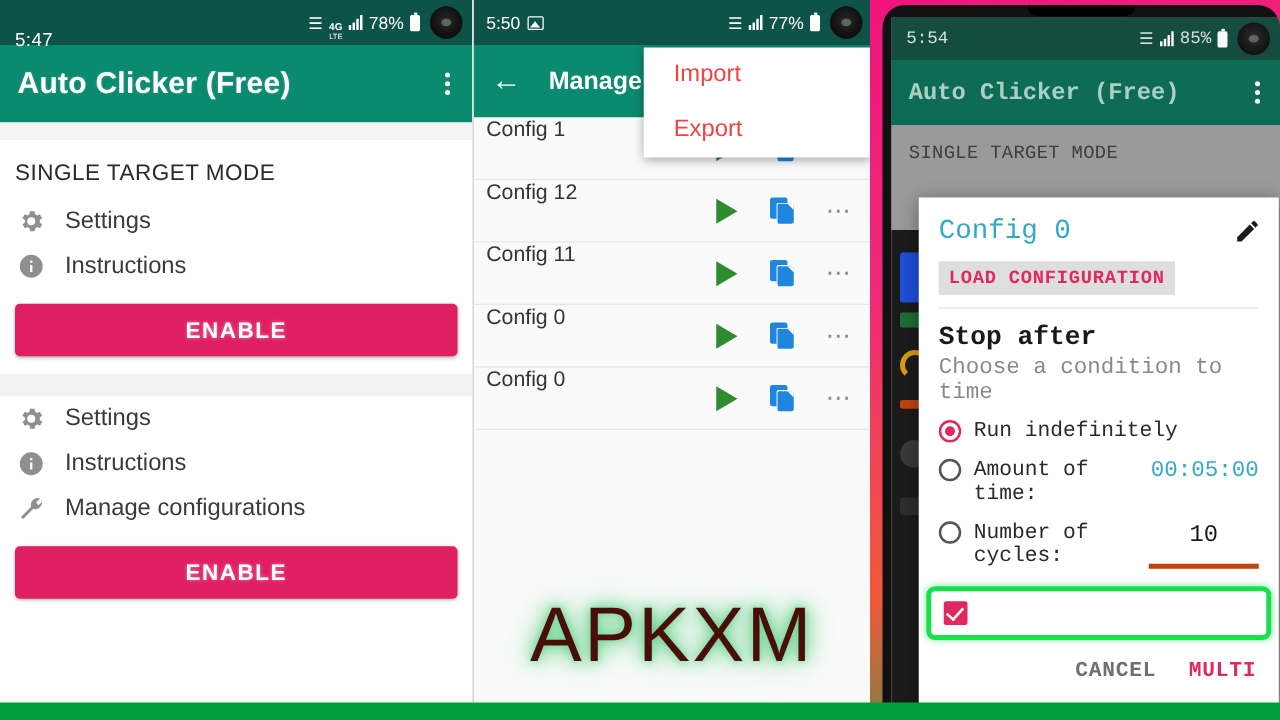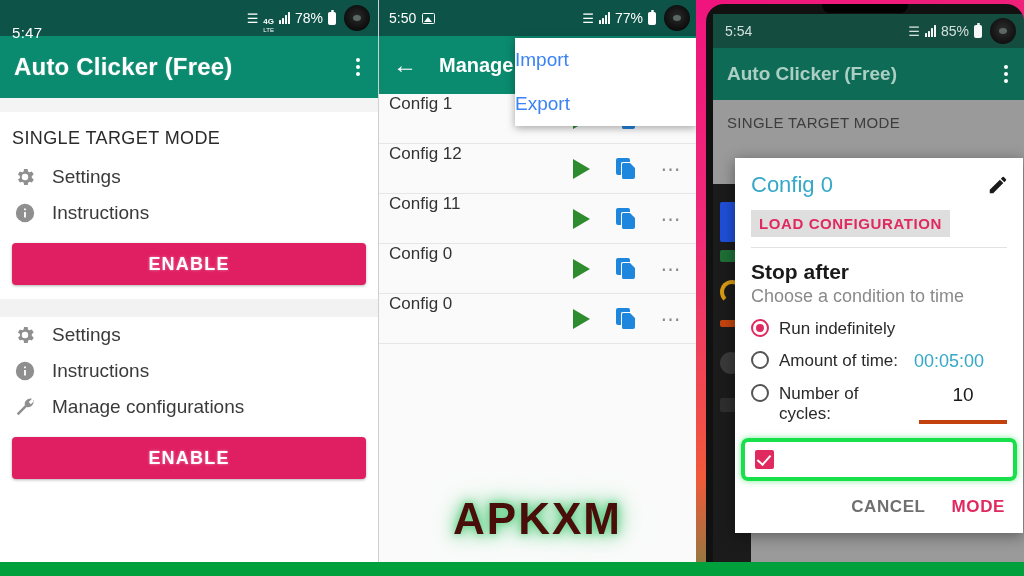--- a/index.html
+++ b/index.html
@@ -172,27 +172,27 @@
   .dots-ico { color: #8a8a8a; font-size: 20px; letter-spacing: 1.5px; line-height: 1; }
 
   .menu-pop {
     position: absolute; left: 136px; top: 38px;
     width: 182px; background: #ffffff;
     box-shadow: 0 2px 8px rgba(0,0,0,.35);
     z-index: 20;
   }
   .menu-item {
     height: 44px; display: flex; align-items: center;
-    font-size: 19px; color: #3b82f6;
+    padding-left: 24px; font-size: 19px; color: #ef4444;
     cursor: pointer;
   }
   .watermark {
     position: absolute; left: 0; right: 0; bottom: 22px;
     text-align: center;
-    font-size: 44px; font-weight: 700; letter-spacing: 2px;
+    font-size: 62px; font-weight: 400; letter-spacing: 2px;
     color: #4a0e0a;
     text-shadow: 0 0 14px #4fc87a, 0 0 26px #6fd68f, 0 0 6px #8de0a5;
     z-index: 25;
     font-family: "Liberation Sans", sans-serif;
   }
 
   
   .panel3 {
     position: absolute; left: 696px; top: 0;
     width: 328px; height: 566px;
@@ -206,20 +206,21 @@
     overflow: hidden;
   }
   .p3-notch {
     position: absolute; left: 50%; transform: translateX(-50%); top: 0;
     width: 86px; height: 9px; background: #000; border-radius: 0 0 8px 8px; z-index: 5;
   }
   .p3-inner {
     position: absolute; left: 7px; top: 10px; right: 0; bottom: 0;
     background: #737373;
     overflow: hidden;
+    font-family: Liberation Mono, monospace;
   }
   .p3-status {
     height: 34px; background: #0f4a3d; color: #d8e6e1;
     display: flex; align-items: center; padding: 0 8px 0 12px; font-size: 14px;
     opacity: .95;
   }
   .p3-status .spacer { flex: 1; }
   .p3-appbar {
     height: 52px; background: #0d6b56; color: #cfe5dd;
     display: flex; align-items: center; padding: 0 10px 0 14px;
@@ -580,21 +581,21 @@
             <span class="opt-spacer"></span>
             <span class="cycles-val">10</span>
           </div>
 
           <div class="anti-wrap">
             <span class="checkbox"></span>
           </div>
 
           <div class="dlg-actions">
             <span class="btn-cancel">CANCEL</span>
-            <span class="btn-save">MODE</span>
+            <span class="btn-save">MULTI</span>
           </div>
 
         </div>
       </div>
     </div>
   </div>
 
   <div class="bottom-bar"></div>
 </div>
 

